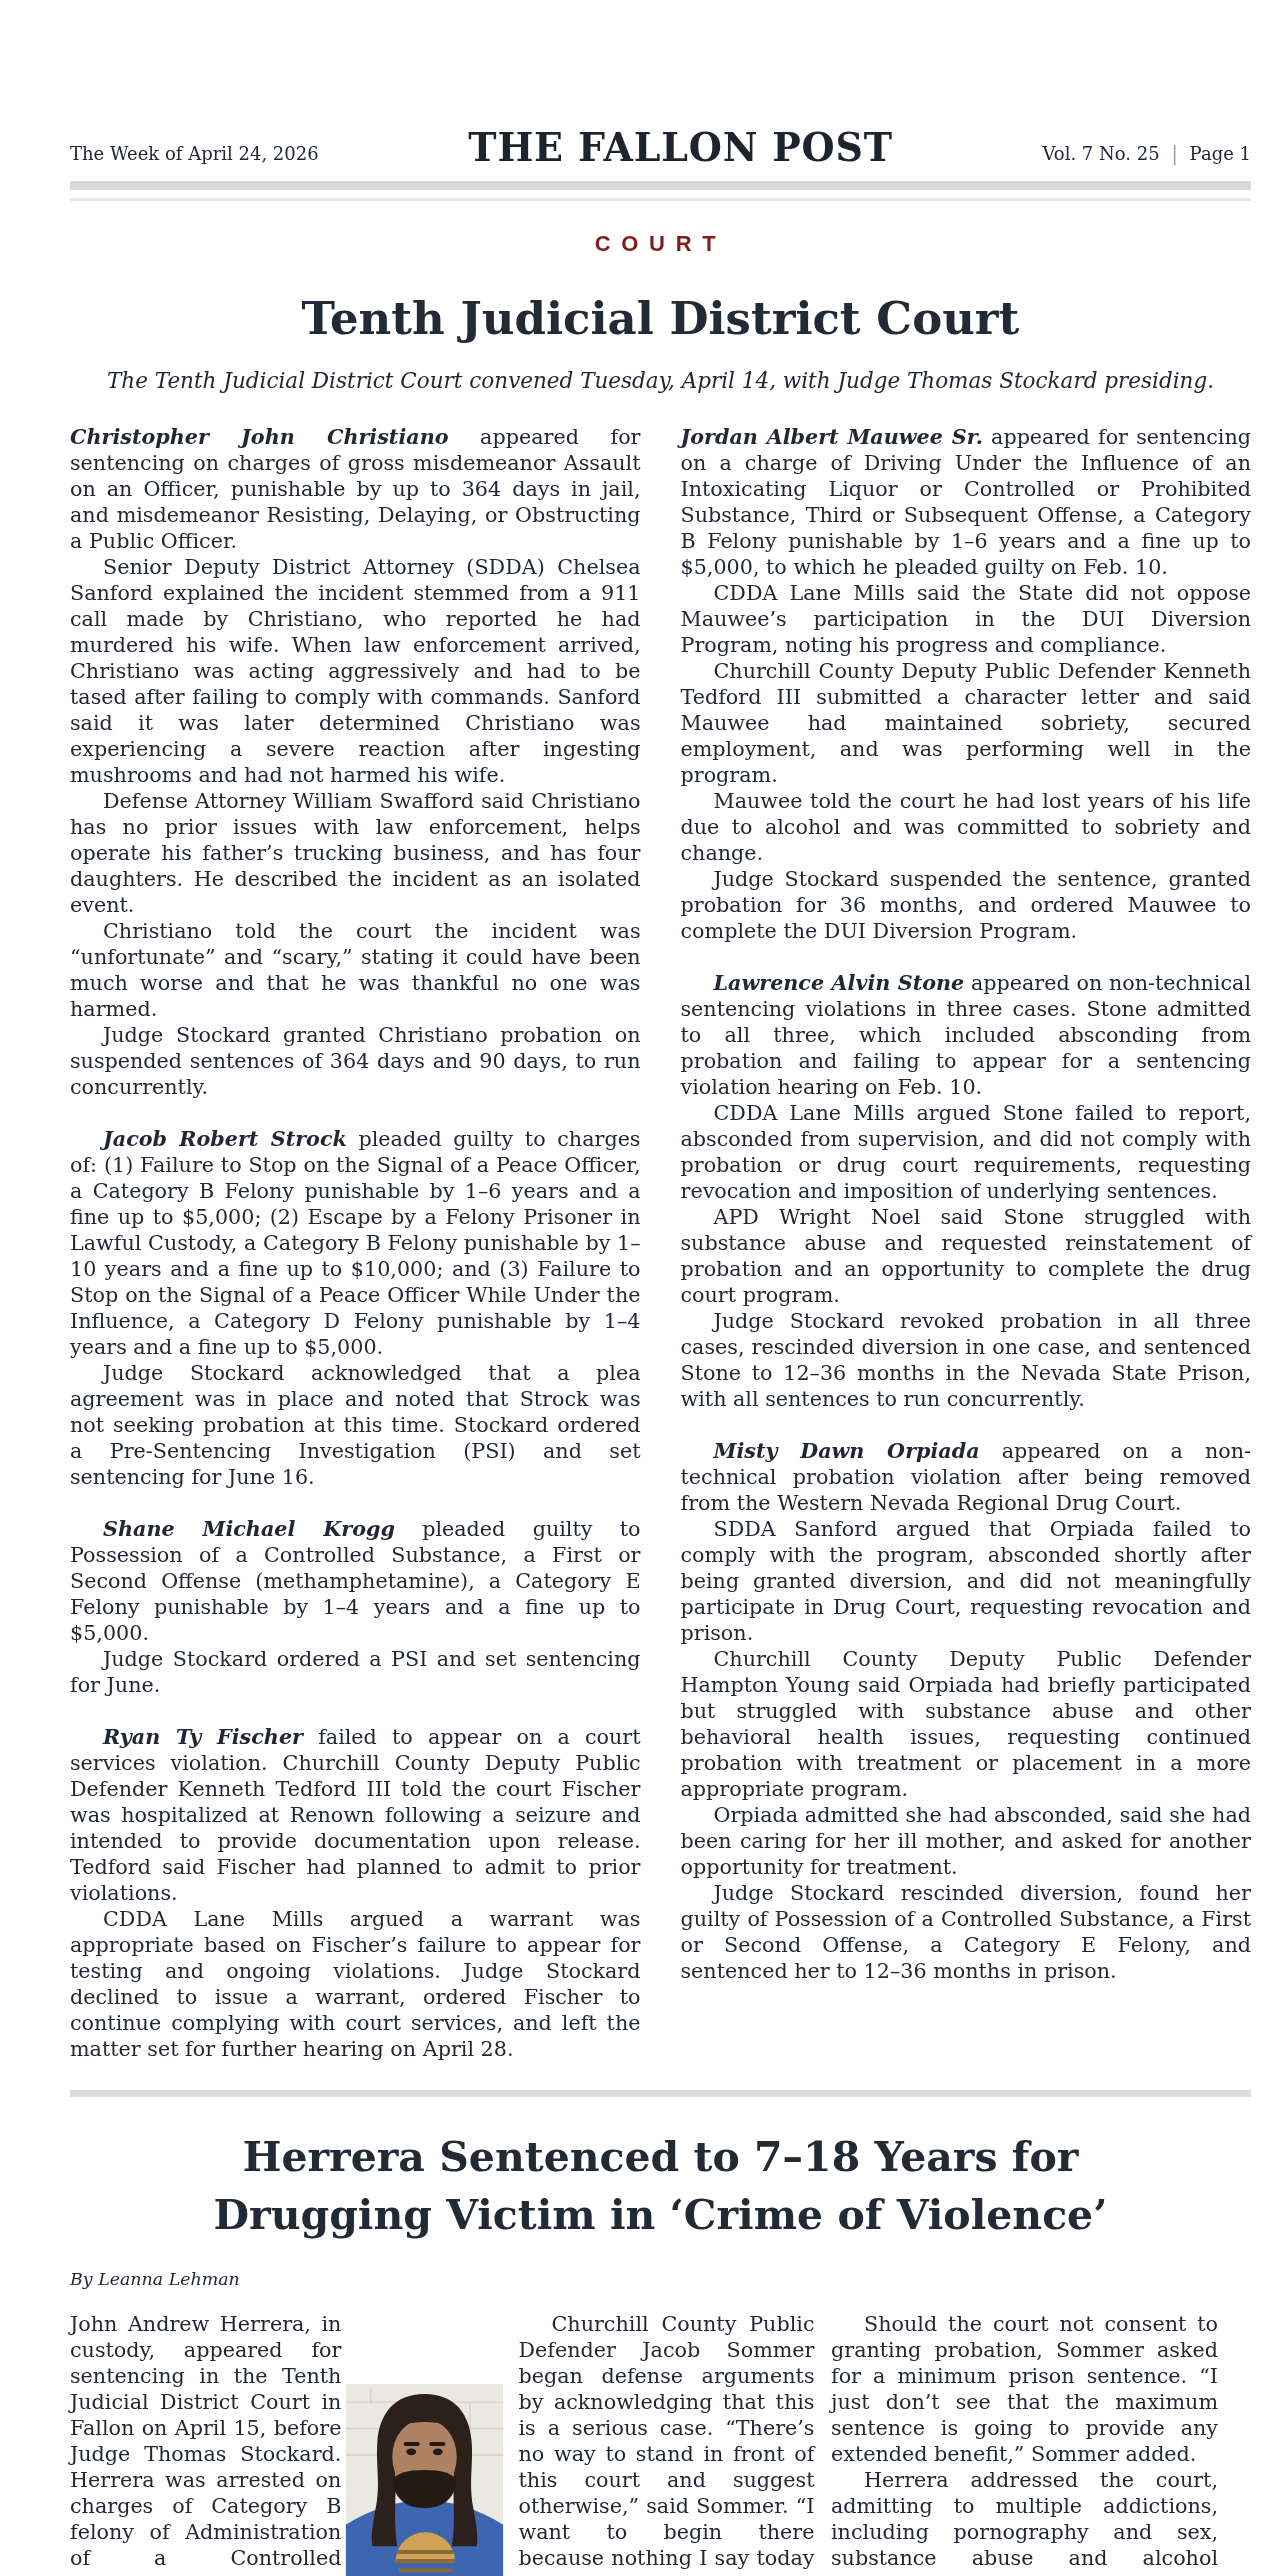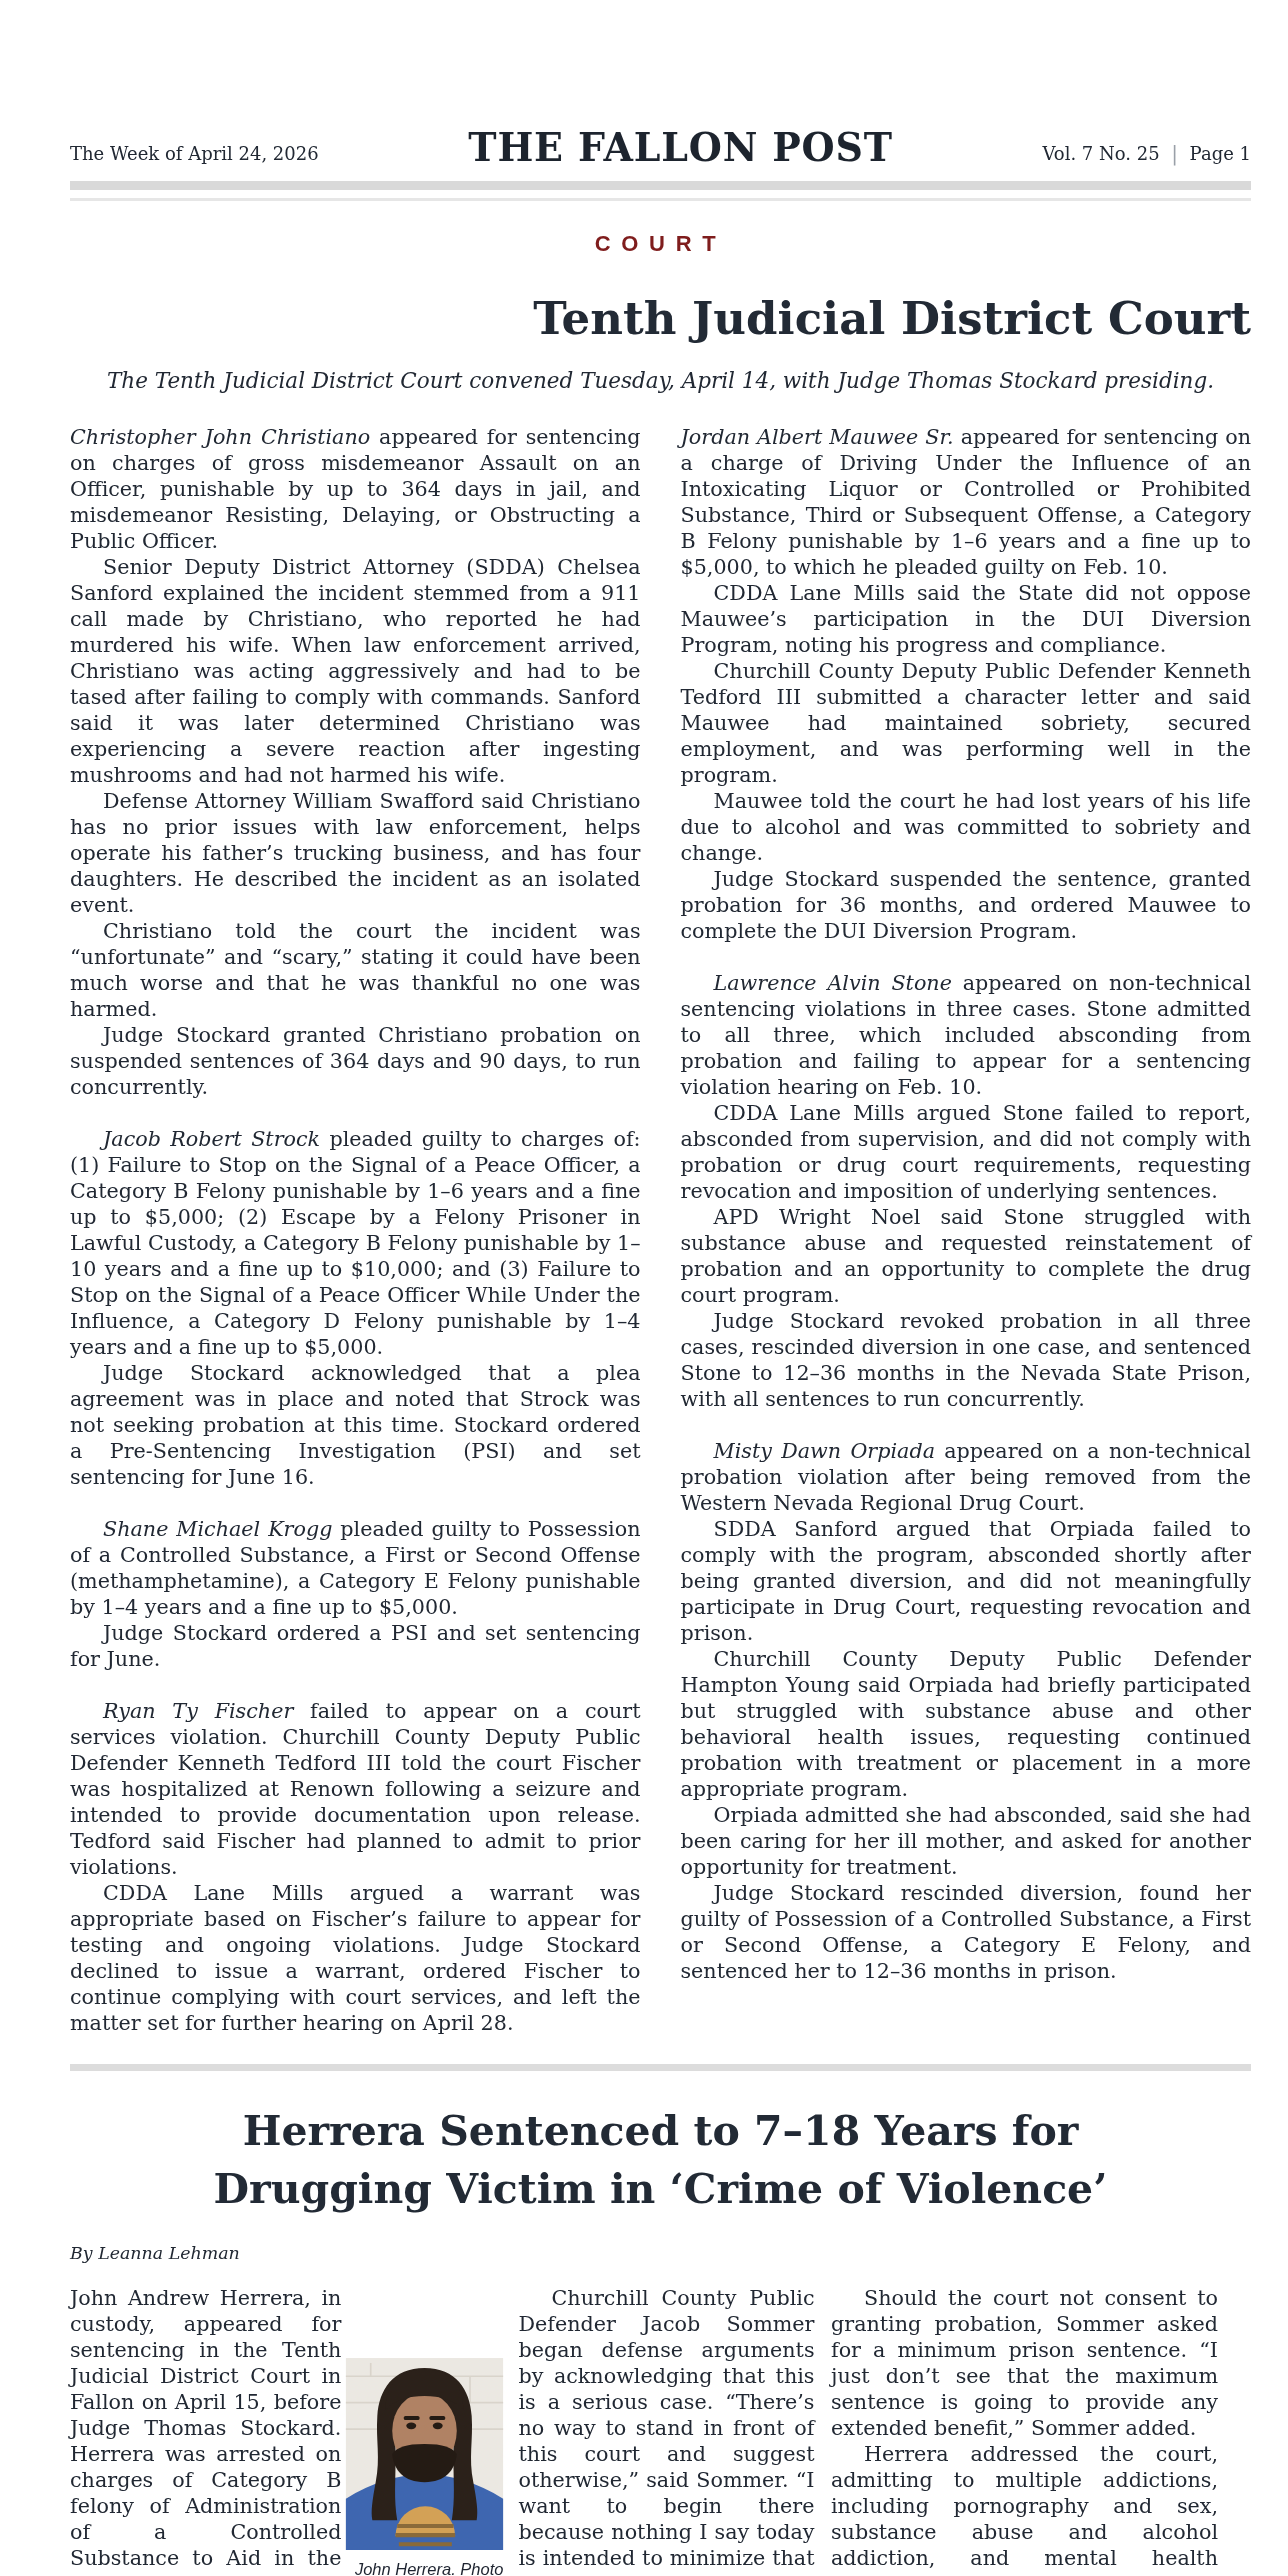--- a/index.html
+++ b/index.html
@@ -12,29 +12,29 @@
   .hdr-row{display:flex;align-items:baseline;justify-content:space-between;padding-top:124px;}
   .hdr-date{font-size:18px;}
   .hdr-mast{font-size:38px;font-weight:700;letter-spacing:0.8px;color:#1d242e;transform:scaleY(1.05);}
   .hdr-right{font-size:18px;display:flex;gap:11.6px;align-items:baseline;}
   .hdr-sep{color:#9aa0a8;font-size:20px;}
   .band{height:9px;background:#d9d9d9;margin-top:11.6px;}
   .thinline{height:3.3px;background:#e6e6e6;margin-top:8.3px;}
   
   .kicker{margin-top:30px;text-align:center;font-family:"Liberation Sans","DejaVu Sans",sans-serif;
     font-weight:700;font-size:22px;letter-spacing:10.7px;color:#7f1d1d;}
-  .h1{margin-top:35px;text-align:right;font-size:45px;font-weight:700;color:#222a35;}
+  .h1{margin-top:35px;text-align:center;font-size:45px;font-weight:700;color:#222a35;}
   .subhead{margin-top:23px;text-align:center;font-style:italic;font-size:21.5px;}
   
   .cols2{display:flex;gap:40px;margin-top:31px;}
   .cols2 > div{flex:1 1 0;}
   p.graf{margin:0;font-size:20.7px;line-height:26px;text-align:justify;}
   p.graf.ind{text-indent:33px;}
   p.graf.gap{margin-top:26px;}
-  .lead-name{font-style:italic;}
+  .lead-name{font-style:italic;font-weight:bold;}
   .divider{height:6.6px;background:#dcdcdc;margin-top:28px;}
   
   .h2{margin:31px auto 0;text-align:center;font-size:41px;line-height:1.42;font-weight:700;max-width:1058px;color:#222a35;}
   .byline{margin-top:25px;font-style:italic;font-size:17.4px;}
   .cols3{display:flex;gap:16.5px;margin-top:21.5px;}
   .col-a{flex:0 0 341px;}
   .col-b{flex:0 0 387px;}
   .col-c{flex:0 0 387px;}
   .photo-spacer{float:right;width:58px;height:208px;margin-top:71px;margin-left:11.6px;}
   .mugshot{float:left;width:159px;margin:73px 15px 5px -83px;}

